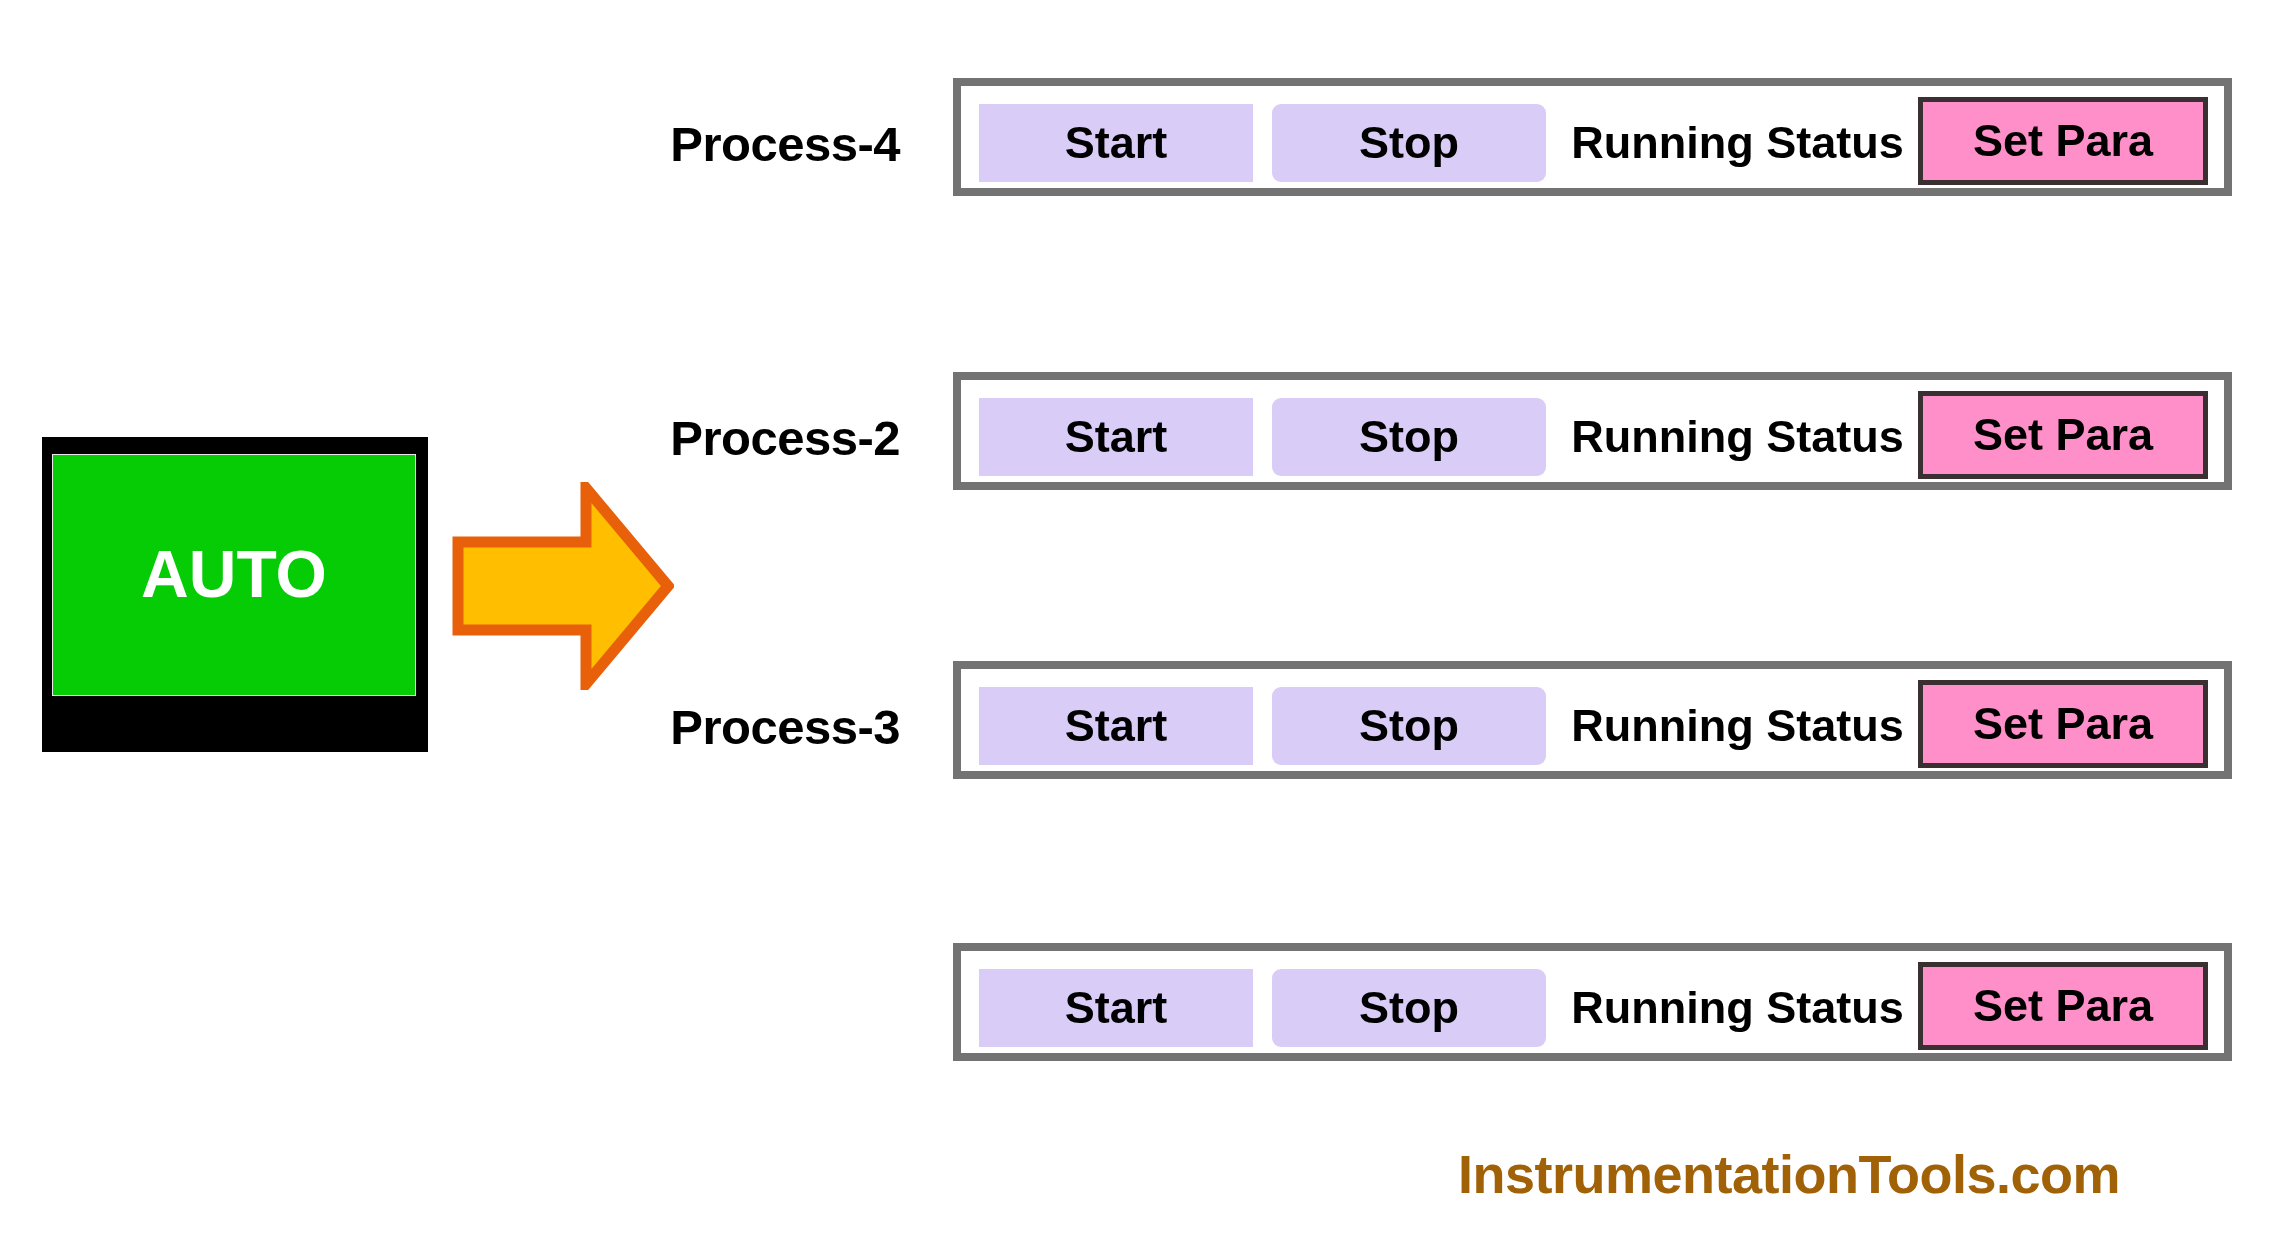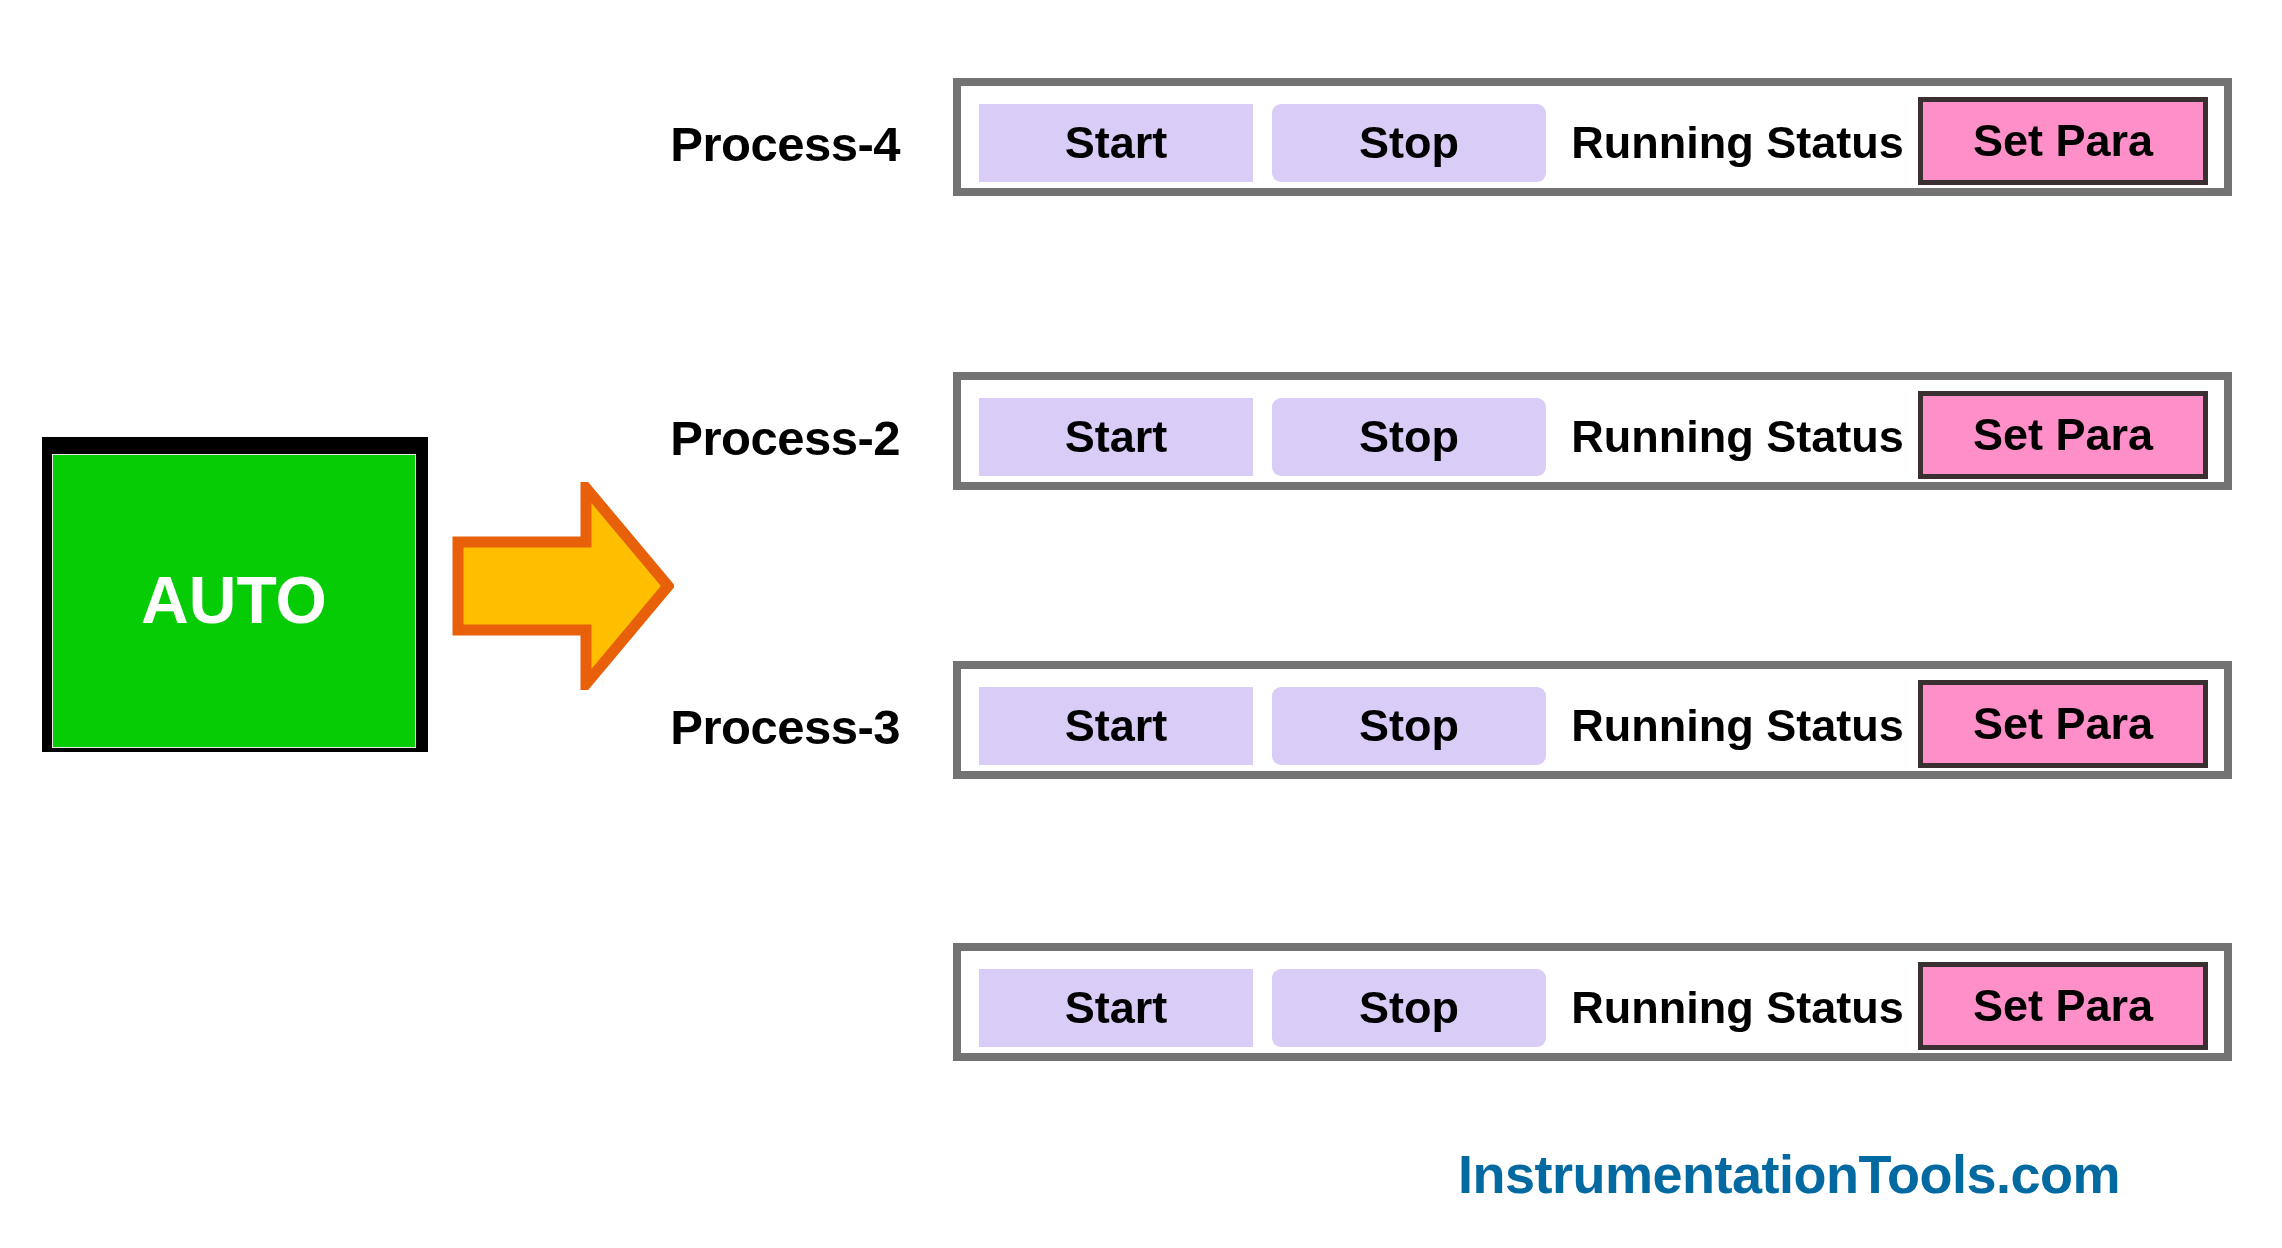--- a/index.html
+++ b/index.html
@@ -24,21 +24,21 @@
     height: 315px;
     background: #000000;
     box-sizing: border-box;
     padding: 0;
   }
   #auto-mode-inner {
     position: absolute;
     left: 10px;
     top: 17px;
     width: 364px;
-    height: 294px;
+    height: 242px;
     background: #06CC06;
     box-sizing: border-box;
     display: flex;
     flex-direction: row;
     align-items: center;
     justify-content: center;
     border: 1px solid #e9e9e9;
   }
   .auto-line {
     color: #ffffff;
@@ -147,21 +147,21 @@
   }
 
   
   #watermark {
     position: absolute;
     left: 1458px;
     top: 1143px;
     font-family: "Liberation Sans", sans-serif;
     font-weight: bold;
     font-size: 54px;
-    color: #0369a1;
+    color: #a16207;
     white-space: nowrap;
     letter-spacing: -0.5px;
   }
 </style>
 </head>
 <body>
 
 <div id="auto-mode-panel">
   <div id="auto-mode-inner">
     <div class="auto-line">AUTO</div>

